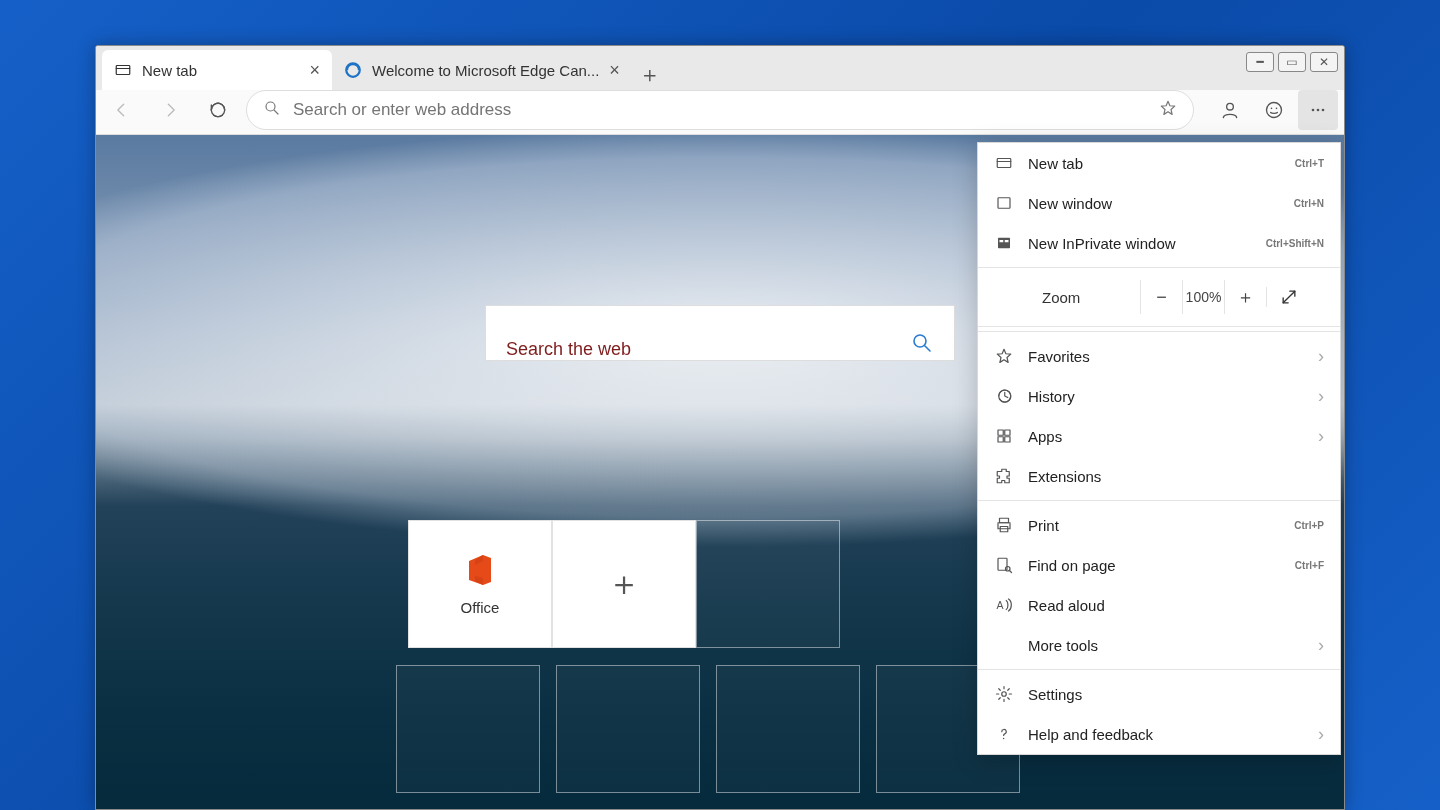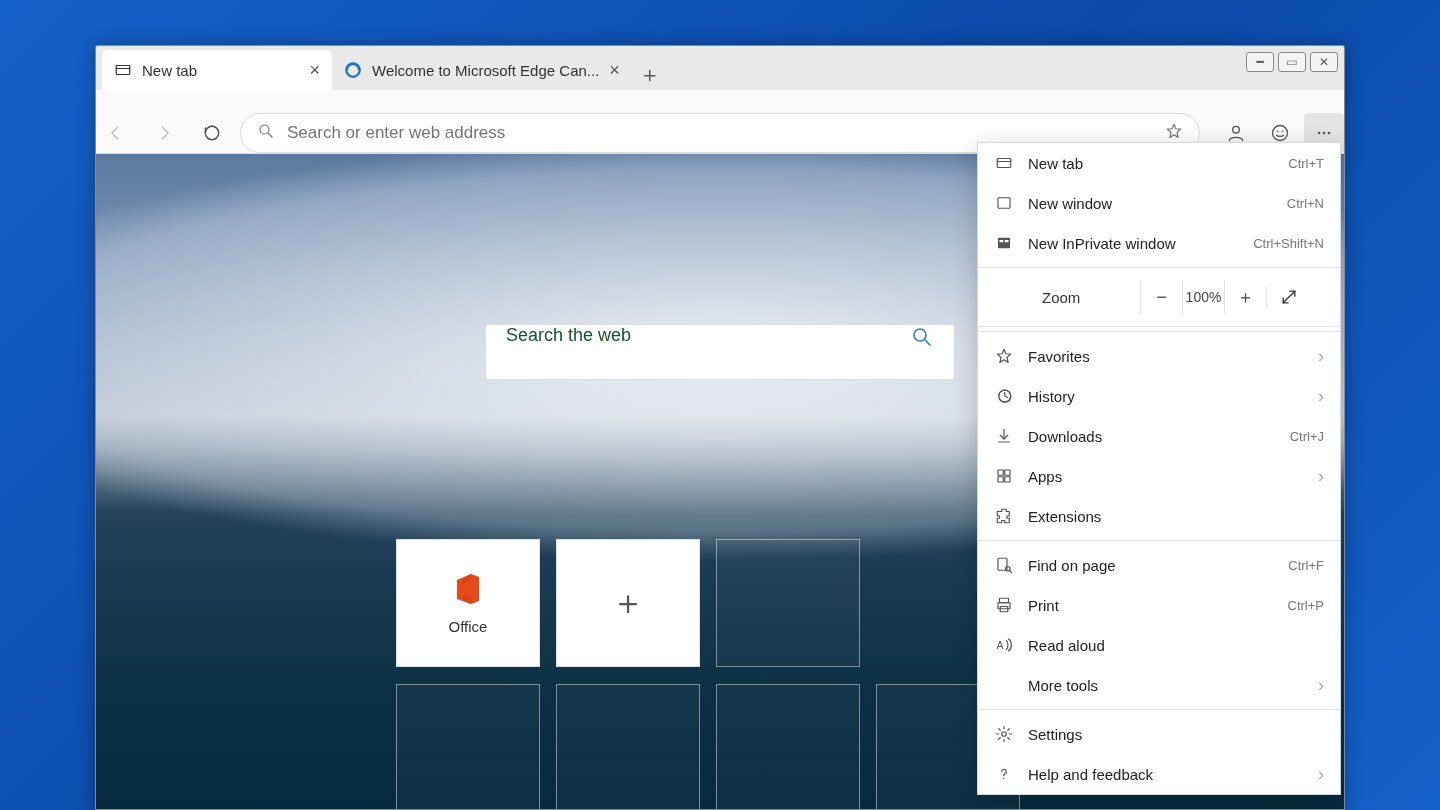--- a/index.html
+++ b/index.html
@@ -35,22 +35,22 @@
   .addtab { width: 36px; display:flex; align-items:center; justify-content:center; font-size:22px; color:#555; cursor:pointer; }
   .win-controls {
     position:absolute; right:6px; top:6px; display:flex; gap:4px;
   }
   .win-controls span{
     width:28px;height:20px;border:1px solid #888;border-radius:3px;
     display:flex;align-items:center;justify-content:center;font-size:12px;color:#555;background:#f4f4f4;
   }
   
   .toolbar{
-    height:64px;background:#fafafa;border-bottom:1px solid #ddd;
-    display:flex;align-items:flex-end;padding:0 0;gap:8px;
+    height:45px;background:#fafafa;border-bottom:1px solid #ddd;
+    display:flex;align-items:flex-start;padding:0 6px;gap:8px;
   }
   .tb-btn{width:40px;height:40px;display:flex;align-items:center;justify-content:center;color:#555;border-radius:4px;}
   .tb-btn.disabled{color:#bbb;}
   .tb-btn svg{width:20px;height:20px;}
   .omnibox{
     flex:1;height:40px;background:#fff;border:1px solid #ddd;border-radius:20px;
     display:flex;align-items:center;padding:0 16px;gap:12px;color:#777;font-size:17px;
   }
   .omnibox svg{width:18px;height:18px;}
   .omnibox input{flex:1;border:none;outline:none;font-size:17px;color:#333;background:transparent;}
@@ -60,26 +60,26 @@
   .content{
     flex:1;position:relative;overflow:hidden;
     background:
       linear-gradient(180deg, rgba(18,45,70,.0) 0%, rgba(18,45,70,.0) 45%, rgba(6,40,60,.7) 100%),
       radial-gradient(1200px 300px at 50% 30%, rgba(255,255,255,.8), rgba(210,220,235,.4) 60%, transparent 70%),
       linear-gradient(180deg, #5a7aa0 0%, #8aa0ba 25%, #b9c4ce 40%, #27465e 55%, #05303f 100%);
   }
   .searchbox{
     position:absolute;left:50%;transform:translateX(-50%);top:170px;
     width:470px;height:56px;background:#fff;border:1px solid #ddd;
-    display:flex;align-items:flex-start;padding:0 20px;font-size:18px;color:#14532d;
+    display:flex;align-items:flex-end;padding:0 20px;font-size:18px;color:#7f1d1d;
   }
   .searchbox .sb-icon{margin-left:auto;}
   .searchbox .sb-icon svg{width:24px;height:24px;stroke:#2a7bd1;}
   .tiles{
-    position:absolute;left:300px;top:385px;display:flex;gap:16px;align-items:flex-end;
+    position:absolute;left:312px;top:385px;display:flex;align-items:flex-end;
   }
   .tile{
     width:144px;height:128px;background:#fff;border:1px solid #e2e2e2;
     display:flex;flex-direction:column;align-items:center;justify-content:center;gap:12px;
     font-size:15px;color:#333;
   }
   .tile-plus{font-size:34px;color:#555;}
   .tiles2{
     position:absolute;left:300px;top:530px;display:flex;gap:16px;
   }
@@ -89,21 +89,21 @@
   
   .menu{
     position:absolute;right:3px;top:96px;width:364px;background:#fff;
     border:1px solid #d8d8d8;box-shadow:0 6px 24px rgba(0,0,0,.2);z-index:5;
   }
   .menu-item{
     display:flex;align-items:center;height:40px;padding:0 16px;gap:14px;
     font-size:15px;color:#222;cursor:pointer;
   }
   .mi-icon{width:20px;display:flex;justify-content:center;color:#555;}
-  .mi-shortcut{margin-left:auto;color:#777;font-size:13px;}
+  .mi-shortcut{margin-left:auto;color:#777;font-size:10px;font-weight:bold;}
   .mi-chevron{margin-left:auto;color:#aaa;font-size:18px;}
   .menu-sep{height:1px;background:#e4e4e4;margin:4px 0;}
   .zoom-row{
     display:flex;align-items:center;height:50px;padding:0 30px;font-size:15px;color:#333;
   }
   .zoom-row .zlabel{flex:1;padding-left:34px;}
   .zoom-ctrl{display:flex;align-items:center;}
   .zoom-ctrl span{
     width:42px;height:34px;display:flex;align-items:center;justify-content:center;
     border-left:1px solid #e4e4e4;color:#444;font-size:18px;
@@ -308,31 +308,20 @@
             <polyline points="3 8 3 14 9 14" opacity="0"></polyline>
             <path d="M5 12a8 8 0 1 1 1 4"></path>
           </svg>
         </span>
         <span>History</span>
         <span class="mi-chevron">›</span>
       </div>
       <div class="menu-item">
         <span class="mi-icon">
           <svg viewBox="0 0 24 24" class="stroke" width="18" height="18">
-            <path d="M12 3v12"></path>
-            <polyline points="7 11 12 16 17 11"></polyline>
-            <line x1="5" y1="20" x2="19" y2="20"></line>
-          </svg>
-        </span>
-        <span>Downloads</span>
-        <span class="mi-shortcut">Ctrl+J</span>
-      </div>
-      <div class="menu-item">
-        <span class="mi-icon">
-          <svg viewBox="0 0 24 24" class="stroke" width="18" height="18">
             <rect x="4" y="4" width="7" height="7"></rect>
             <rect x="13" y="4" width="7" height="7"></rect>
             <rect x="4" y="13" width="7" height="7"></rect>
             <rect x="13" y="13" width="7" height="7"></rect>
           </svg>
         </span>
         <span>Apps</span>
         <span class="mi-chevron">›</span>
       </div>
       <div class="menu-item">
@@ -340,42 +329,42 @@
           <svg viewBox="0 0 24 24" class="stroke" width="18" height="18">
             <path d="M9 3h6v3h4v6h-3v3h3v6h-6v-3H9v3H3v-6h3v-3H3V6h6z"></path>
           </svg>
         </span>
         <span>Extensions</span>
       </div>
       <div class="menu-sep"></div>
       <div class="menu-item">
         <span class="mi-icon">
           <svg viewBox="0 0 24 24" class="stroke" width="18" height="18">
+            <rect x="6" y="3" width="12" height="6"></rect>
+            <rect x="4" y="9" width="16" height="8"></rect>
+            <rect x="7" y="14" width="10" height="7"></rect>
+          </svg>
+        </span>
+        <span>Print</span>
+        <span class="mi-shortcut">Ctrl+P</span>
+      </div>
+      <div class="menu-item">
+        <span class="mi-icon">
+          <svg viewBox="0 0 24 24" class="stroke" width="18" height="18">
             <rect x="4" y="3" width="12" height="16" rx="1"></rect>
             <circle cx="17" cy="17" r="3"></circle>
             <line x1="19" y1="19" x2="22" y2="22"></line>
           </svg>
         </span>
         <span>Find on page</span>
         <span class="mi-shortcut">Ctrl+F</span>
       </div>
       <div class="menu-item">
         <span class="mi-icon">
           <svg viewBox="0 0 24 24" class="stroke" width="18" height="18">
-            <rect x="6" y="3" width="12" height="6"></rect>
-            <rect x="4" y="9" width="16" height="8"></rect>
-            <rect x="7" y="14" width="10" height="7"></rect>
-          </svg>
-        </span>
-        <span>Print</span>
-        <span class="mi-shortcut">Ctrl+P</span>
-      </div>
-      <div class="menu-item">
-        <span class="mi-icon">
-          <svg viewBox="0 0 24 24" class="stroke" width="18" height="18">
             <text x="2" y="17" font-size="14" fill="#555" stroke="none">A</text>
             <path d="M15 6c3 2 3 10 0 12"></path>
             <path d="M18 4c5 3 5 13 0 16"></path>
           </svg>
         </span>
         <span>Read aloud</span>
       </div>
       <div class="menu-item">
         <span class="mi-icon">
           <span style="width:18px;display:inline-block"></span>

